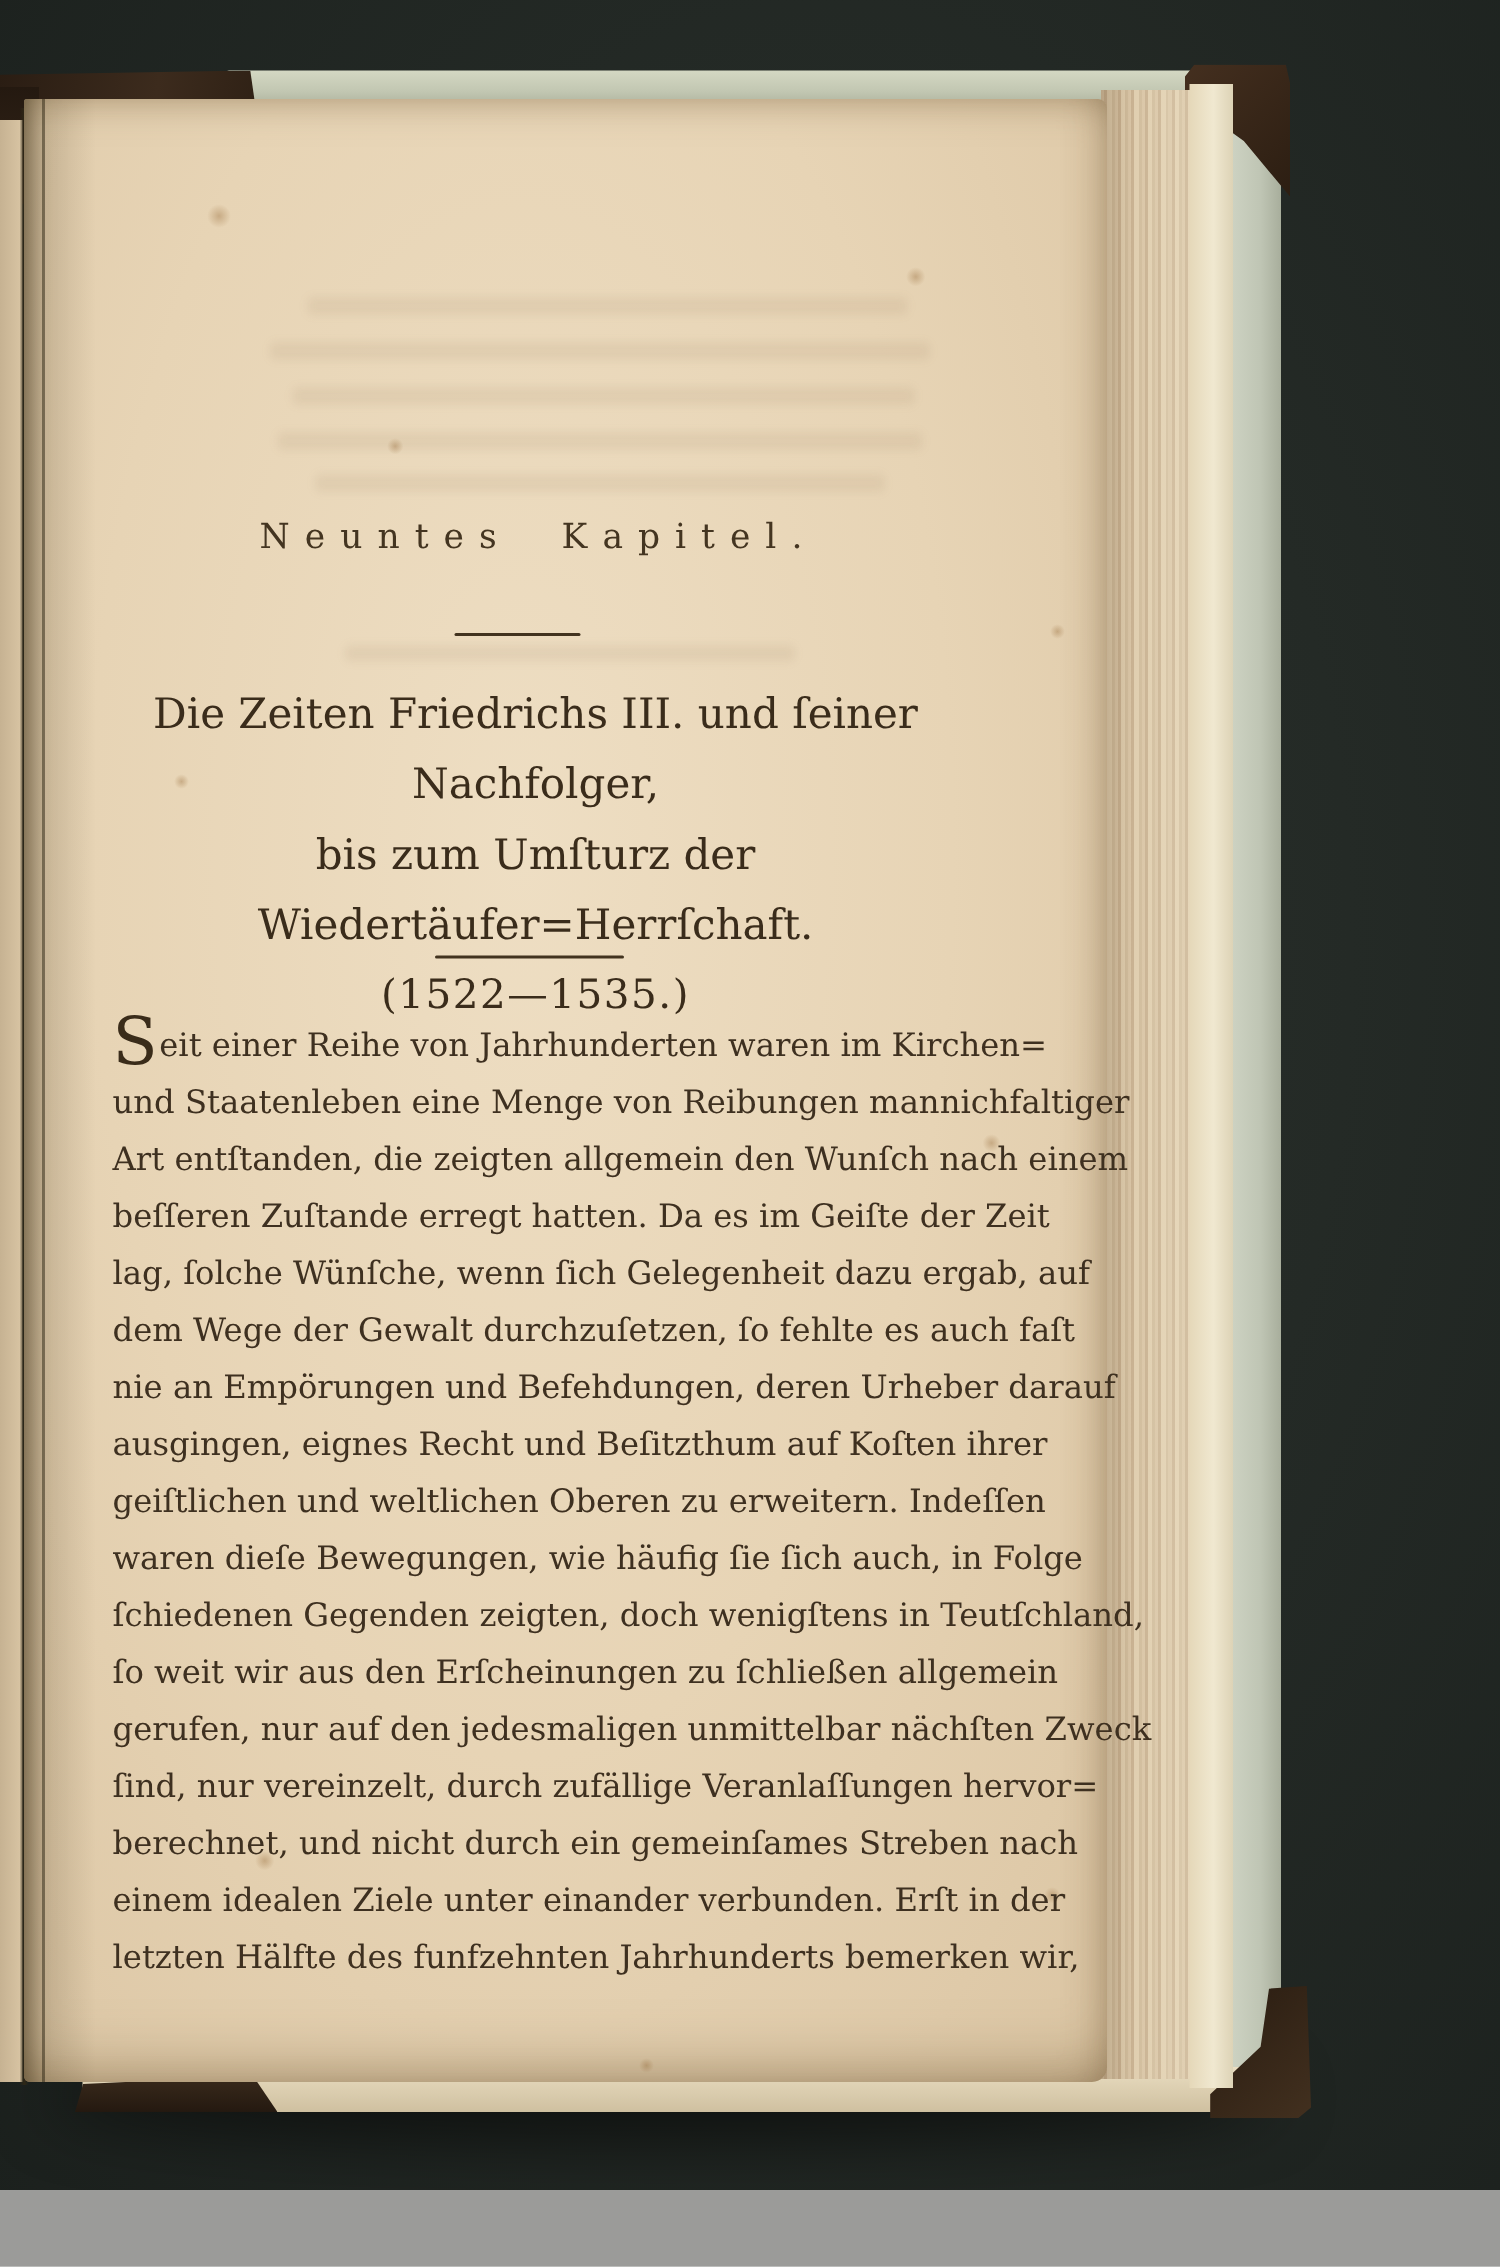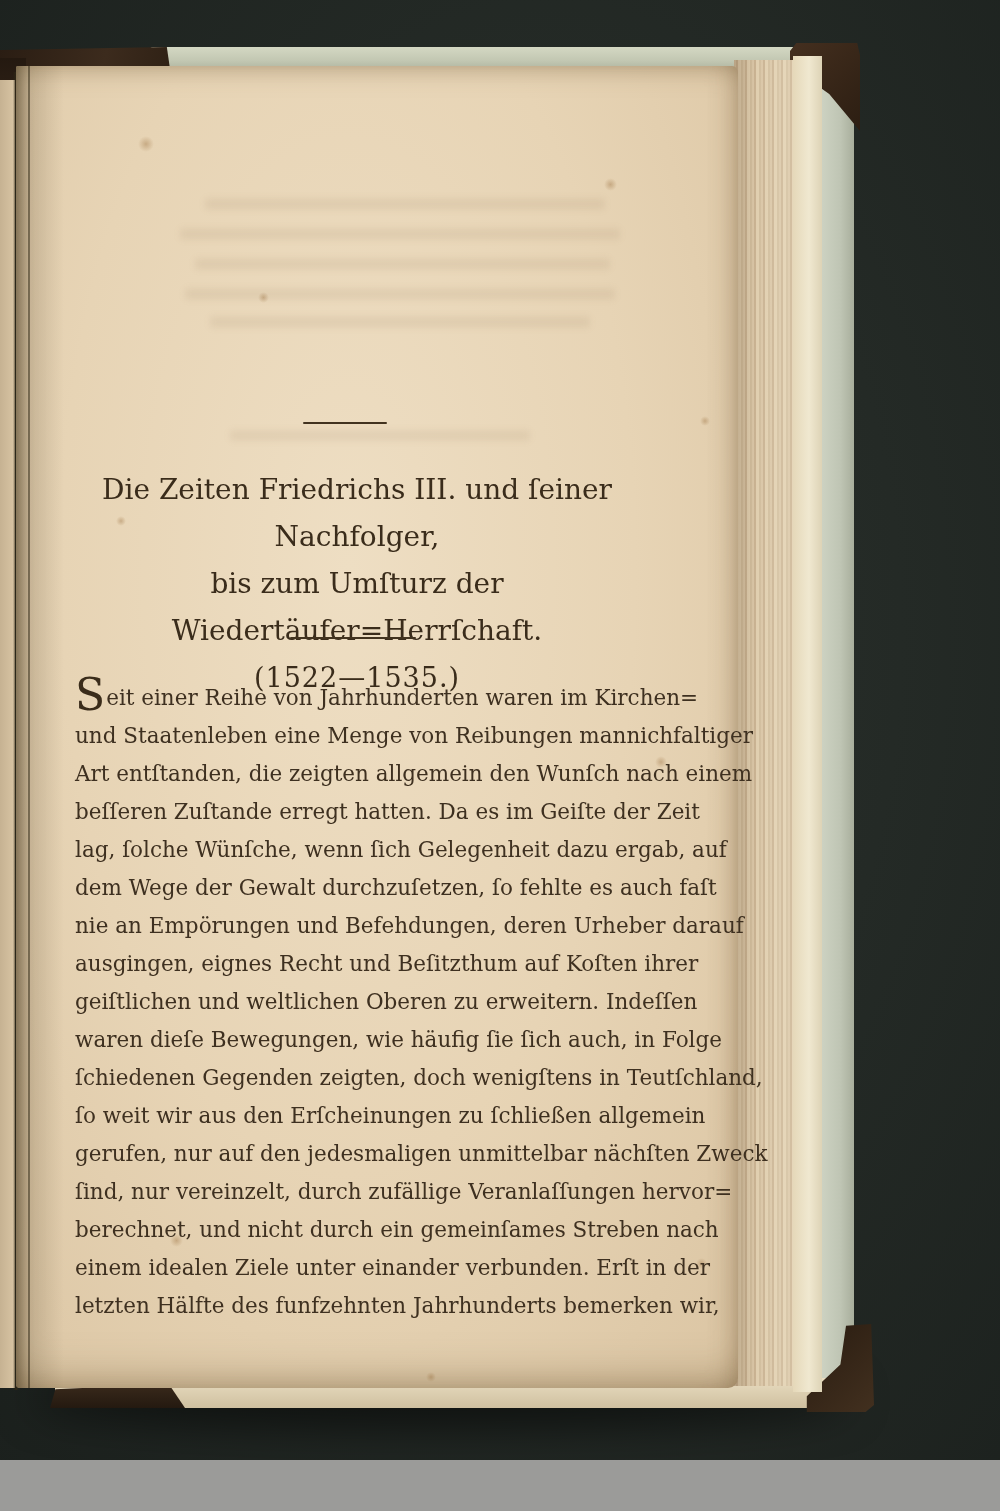--- a/index.html
+++ b/index.html
@@ -57,21 +57,21 @@
   .ghost { position:absolute; background:rgba(138,103,62,.09); filter:blur(3px); border-radius:4px; }
   .spot { position:absolute; border-radius:50%;
     background:radial-gradient(circle, rgba(148,104,54,.38) 0%, rgba(148,104,54,0) 70%); }
 
   
   .chapter-heading { position:absolute; left:78px; top:345px; width:562px; text-align:center;
     font-size:23px; color:#443521; letter-spacing:10px; word-spacing:16px; }
   .rule { position:absolute; height:2px; background:#42331f; border-radius:1px; }
   .rule-1 { left:303px; top:422px; width:84px; }
   .rule-2 { left:290px; top:637px; width:126px; }
-  .title-block { position:absolute; left:68px; top:466px; width:578px; text-align:center;
+  .title-block { position:absolute; left:68px; top:452px; width:578px; text-align:center;
     color:#3a2c1b; font-size:28px; line-height:47px; }
   .title-line3 { font-size:27px; letter-spacing:1px;text-align:center; }
   .body-block { position:absolute; left:75px; top:679px; width:567px;
     color:#3e3020; font-size:21.5px; }
   .bodyline { height:38px; line-height:38px; text-align:justify; text-align-last:justify; white-space:nowrap; }
   .initial { font-size:44px; line-height:0; vertical-align:-5px; letter-spacing:1px; color:#3a2c1a; }
 
   
   .footer-bar { position:absolute; left:0; top:1460px; width:1000px; height:51px; background:#9b9b99; }
 </style>
@@ -106,20 +106,21 @@
   <div class="spot" style="left:138px;top:136px;width:16px;height:16px;"></div>
   <div class="spot" style="left:604px;top:178px;width:13px;height:13px;"></div>
   <div class="spot" style="left:258px;top:292px;width:11px;height:11px;"></div>
   <div class="spot" style="left:700px;top:416px;width:10px;height:10px;"></div>
   <div class="spot" style="left:116px;top:516px;width:10px;height:10px;"></div>
   <div class="spot" style="left:655px;top:756px;width:12px;height:12px;"></div>
   <div class="spot" style="left:170px;top:1234px;width:13px;height:13px;"></div>
   <div class="spot" style="left:696px;top:1258px;width:11px;height:11px;"></div>
   <div class="spot" style="left:426px;top:1372px;width:10px;height:10px;"></div>
 
+  <div class="chapter-heading">Neuntes Kapitel.</div>
   <div class="rule rule-1"></div>
 
   <div class="title-block">
     <div class="title-line1">Die Zeiten Friedrichs III. und ſeiner Nachfolger,</div>
     <div class="title-line2">bis zum Umſturz der Wiedertäufer=Herrſchaft.</div>
     <div class="title-line3">(1522—1535.)</div>
   </div>
   <div class="rule rule-2"></div>
 
   <div class="body-block">

